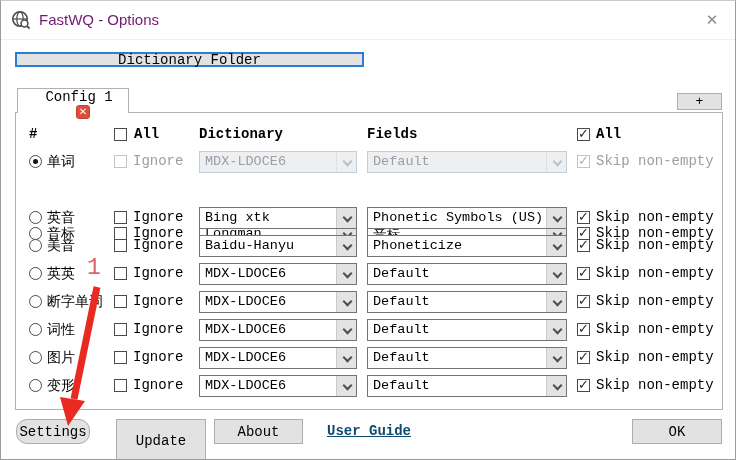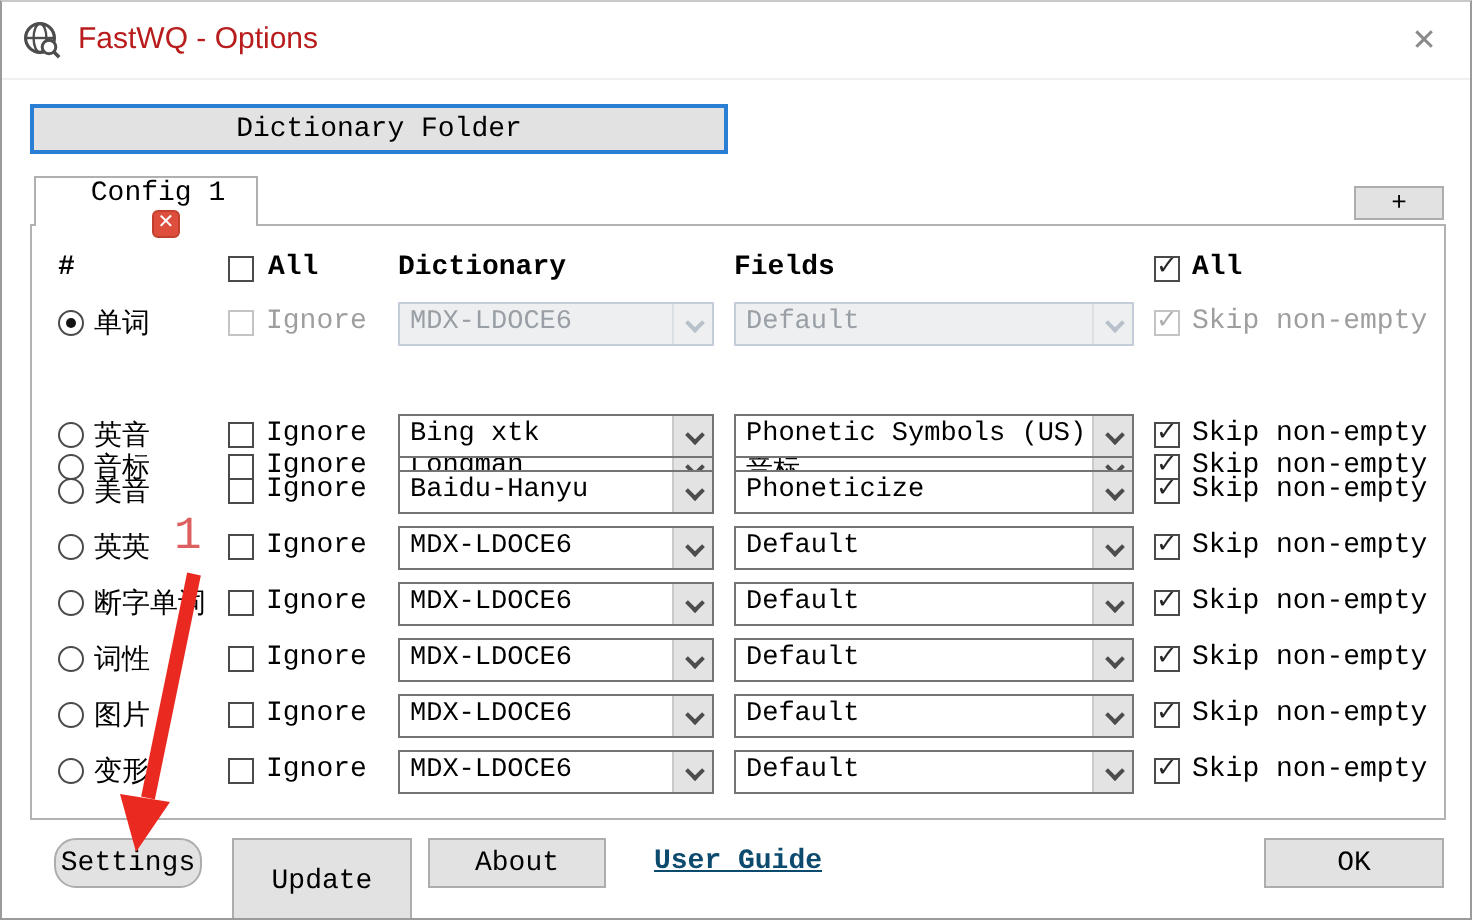--- a/index.html
+++ b/index.html
@@ -5,21 +5,21 @@
   html,body { margin:0; padding:0; background:#f3f3f3; }
   .window {
     position:relative; width:736px; height:460px; background:#ffffff;
     box-sizing:border-box; border:1px solid #9b9b9b; border-top-color:#c9c9c9;
     overflow:hidden; font-family:"Liberation Mono","DejaVu Sans Mono",monospace;
   }
   
   .titlebar { position:absolute; left:0; top:0; width:100%; height:38px; background:#fff; border-bottom:1px solid #f0f0f0; }
   .app-icon { position:absolute; left:10px; top:9px; width:20px; height:20px; }
   .title-text { position:absolute; left:38px; top:0; height:38px; line-height:38px;
-    font-family:"Liberation Sans","DejaVu Sans",sans-serif; font-size:15px; color:#b91c1c; }
+    font-family:"Liberation Sans","DejaVu Sans",sans-serif; font-size:15px; color:#701a75; }
   .close-btn { position:absolute; right:8px; top:6px; width:30px; height:26px; display:flex;
     align-items:center; justify-content:center; color:#8a8a8a; font-size:15px;
     font-family:"DejaVu Sans",sans-serif; }
   
   .noise { position:absolute; top:0; height:3px; background:#3a3f46; opacity:.65; }
   
   .pushbtn { position:absolute; box-sizing:border-box; background:#e2e2e2; border:1px solid #adadad;
     display:flex; align-items:center; justify-content:center; font-size:14px; color:#000; cursor:default; }
   .pushbtn.focused { border:2px solid #2a7fd4; }
   
@@ -96,21 +96,21 @@
       <circle cx="9" cy="9" r="7.2" fill="none" stroke="#4d4d4d" stroke-width="1.6"></circle>
       <ellipse cx="9" cy="9" rx="3.2" ry="7.2" fill="none" stroke="#4d4d4d" stroke-width="1.2"></ellipse>
       <line x1="1.8" y1="9" x2="16.2" y2="9" stroke="#4d4d4d" stroke-width="1.2"></line>
       <circle cx="13.5" cy="13.5" r="3.4" fill="#fff" stroke="#4d4d4d" stroke-width="1.5"></circle>
       <line x1="16" y1="16" x2="18.6" y2="18.6" stroke="#4d4d4d" stroke-width="1.8"></line>
     </svg>
     <div class="title-text">FastWQ - Options</div>
     <div class="close-btn">✕</div>
   </div>
 
-  <div class="pushbtn focused" style="left:14px;top:51px;width:349px;height:25px;">Dictionary Folder</div>
+  <div class="pushbtn focused" style="left:14px;top:51px;width:349px;height:15px;">Dictionary Folder</div>
 
   <div class="tab">
     <span>Config 1</span>
     <span class="tab-close">✕</span>
   </div>
   <div class="pushbtn plus-btn">+</div>
 
   <div class="pane"></div>
 
   <div class="trow" style="top:120px;">
@@ -305,21 +305,21 @@
     <div class="combo combo-field">
       <span class="txt">Default</span>
       <span class="arrowbox">
           <span class="chev"></span>
         </span>
     </div>
     <div class="chk chk-skip checked"></div>
     <div class="lbl-skip">Skip non-empty</div>
   </div>
 
-  <div class="pushbtn" style="left:26px;top:418px;width:74px;height:25px;border-radius:11px;">Settings</div>
+  <div class="pushbtn" style="left:15px;top:418px;width:74px;height:25px;border-radius:11px;">Settings</div>
   <div class="pushbtn" style="left:115px;top:418px;width:90px;height:43px;">Update</div>
   <div class="pushbtn" style="left:213px;top:418px;width:89px;height:25px;">About</div>
   <a class="link" href="#">User Guide</a>
   <div class="pushbtn" style="left:631px;top:418px;width:90px;height:25px;">OK</div>
 
   <div class="ann-num">1</div>
   <svg class="ann-arrow" width="736" height="460" viewBox="0 0 736 460">
     <line x1="96" y1="286" x2="73" y2="398" stroke="#ea2a21" stroke-width="7"></line>
     <polygon points="59,396 84,400 67,425" fill="#ea2a21"></polygon>
   </svg>

